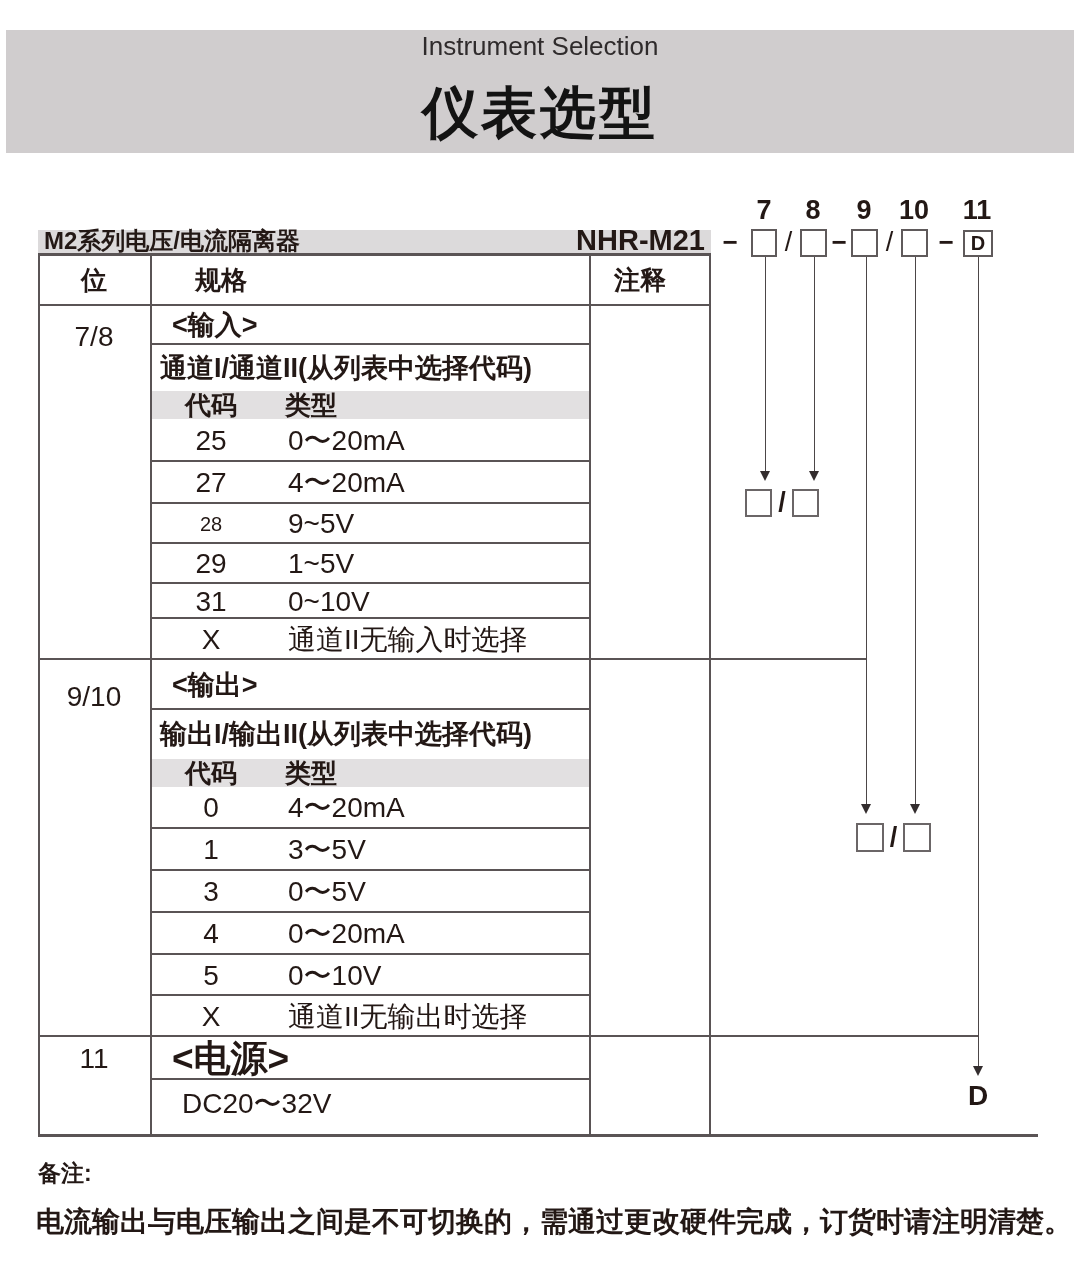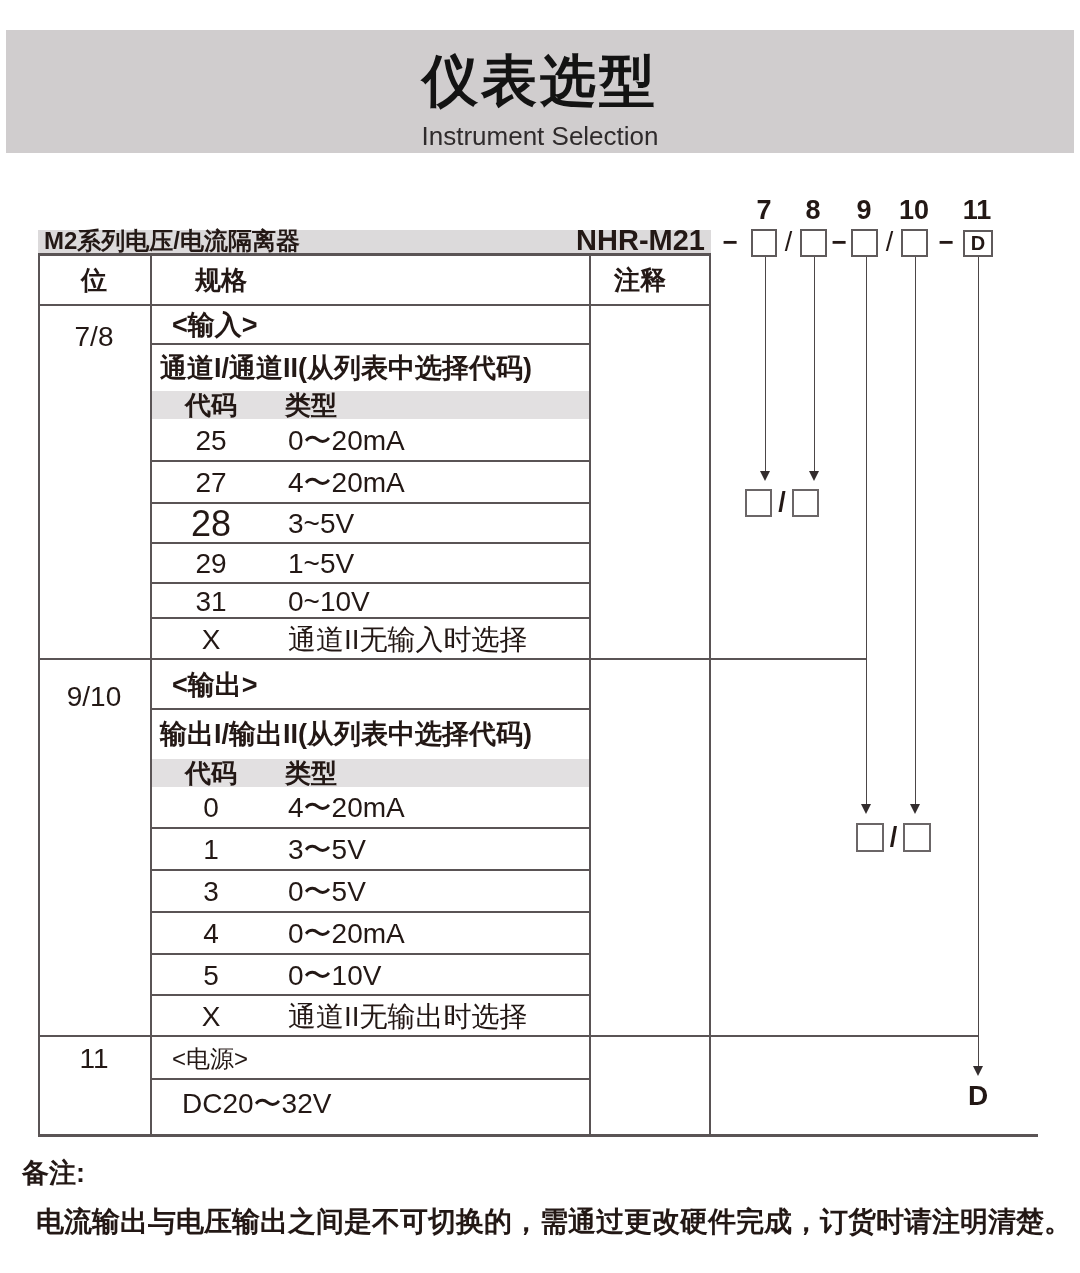--- a/index.html
+++ b/index.html
@@ -17,22 +17,22 @@
   .cbox{position:absolute;background:#fff;border:2px solid #5f5a5b;box-sizing:border-box;}
   .mbox{position:absolute;background:#fff;border:2px solid #6b6667;box-sizing:border-box;}
   .band{position:absolute;background:#e2e0e1;}
 </style>
 </head>
 <body>
 
 <div class="page">
 
   <div class="abs" style="left:6px;top:30px;width:1068px;height:123px;background:#d0cdce;text-align:center;">
+    <div style="margin-top:1px;font-size:26px;font-weight:500;color:#2f2b2c;">Instrument Selection</div>
     <div style="padding-top:14px;font-size:56px;font-weight:700;letter-spacing:3px;color:#131313;">仪表选型</div>
-    <div style="margin-top:1px;font-size:26px;font-weight:500;color:#2f2b2c;">Instrument Selection</div>
   </div>
 
   <div class="abs" style="left:38px;top:230px;width:673px;height:25px;background:#dcdadb;"></div>
   <div class="txt" style="left:44px;top:227px;height:28px;line-height:28px;font-size:24px;font-weight:700;">M2系列电压/电流隔离器</div>
   <div class="txt rt" style="left:440px;top:225px;width:265px;height:30px;line-height:30px;font-size:29px;font-weight:700;">NHR-M21</div>
 
   <div class="txt ctr" style="left:744px;top:194px;width:40px;height:32px;line-height:32px;font-size:27px;font-weight:600;">7</div>
   <div class="txt ctr" style="left:793px;top:194px;width:40px;height:32px;line-height:32px;font-size:27px;font-weight:600;">8</div>
   <div class="txt ctr" style="left:844px;top:194px;width:40px;height:32px;line-height:32px;font-size:27px;font-weight:600;">9</div>
   <div class="txt ctr" style="left:894px;top:194px;width:40px;height:32px;line-height:32px;font-size:27px;font-weight:600;">10</div>
@@ -85,22 +85,22 @@
   <div class="txt ctr" style="left:38px;top:318px;width:112px;height:38px;line-height:38px;font-size:28px;font-weight:500;">7/8</div>
   <div class="txt" style="left:172px;top:306px;height:38px;line-height:38px;font-size:27px;font-weight:600;">&lt;输入&gt;</div>
   <div class="txt" style="left:160px;top:345px;height:46px;line-height:46px;font-size:27px;font-weight:600;">通道I/通道II(从列表中选择代码)</div>
   <div class="txt ctr" style="left:180px;top:391px;width:62px;height:28px;line-height:28px;font-size:26px;font-weight:600;">代码</div>
   <div class="txt" style="left:285px;top:391px;height:28px;line-height:28px;font-size:26px;font-weight:600;">类型</div>
 
   <div class="txt ctr" style="left:180px;top:419px;width:62px;height:43px;line-height:43px;font-size:28px;font-weight:500;">25</div>
   <div class="txt" style="left:288px;top:419px;height:43px;line-height:43px;font-size:28px;font-weight:500;">0〜20mA</div>
   <div class="txt ctr" style="left:180px;top:462px;width:62px;height:57px;line-height:42px;font-size:28px;font-weight:500;">27</div>
   <div class="txt" style="left:288px;top:462px;height:42px;line-height:42px;font-size:28px;font-weight:500;">4〜20mA</div>
-  <div class="txt ctr" style="left:180px;top:504px;width:62px;height:40px;line-height:40px;font-size:36px;font-weight:500;">28</div>
-  <div class="txt" style="left:288px;top:504px;height:40px;line-height:40px;font-size:28px;font-weight:500;">3~5V</div>
+  <div class="txt ctr" style="left:180px;top:504px;width:62px;height:40px;line-height:40px;font-size:20px;font-weight:500;">28</div>
+  <div class="txt" style="left:288px;top:504px;height:40px;line-height:40px;font-size:28px;font-weight:500;">9~5V</div>
   <div class="txt ctr" style="left:180px;top:544px;width:62px;height:40px;line-height:40px;font-size:28px;font-weight:500;">29</div>
   <div class="txt" style="left:288px;top:544px;height:40px;line-height:40px;font-size:28px;font-weight:500;">1~5V</div>
   <div class="txt ctr" style="left:180px;top:584px;width:62px;height:35px;line-height:35px;font-size:28px;font-weight:500;">31</div>
   <div class="txt" style="left:288px;top:584px;height:35px;line-height:35px;font-size:28px;font-weight:500;">0~10V</div>
   <div class="txt ctr" style="left:180px;top:619px;width:62px;height:41px;line-height:41px;font-size:28px;font-weight:500;">X</div>
   <div class="txt" style="left:288px;top:619px;height:30px;line-height:41px;font-size:28px;font-weight:500;">通道II无输入时选择</div>
 
   <div class="txt ctr" style="left:38px;top:660px;width:112px;height:50px;line-height:50px;font-size:28px;font-weight:500;margin-top:12px;">9/10</div>
   <div class="txt" style="left:172px;top:660px;height:50px;line-height:50px;font-size:27px;font-weight:600;">&lt;输出&gt;</div>
   <div class="txt" style="left:160px;top:710px;height:49px;line-height:49px;font-size:27px;font-weight:600;">输出I/输出II(从列表中选择代码)</div>
@@ -114,21 +114,21 @@
   <div class="txt ctr" style="left:180px;top:871px;width:62px;height:42px;line-height:42px;font-size:28px;font-weight:500;">3</div>
   <div class="txt" style="left:288px;top:871px;height:42px;line-height:42px;font-size:28px;font-weight:500;">0〜5V</div>
   <div class="txt ctr" style="left:180px;top:913px;width:62px;height:42px;line-height:42px;font-size:28px;font-weight:500;">4</div>
   <div class="txt" style="left:288px;top:913px;height:42px;line-height:42px;font-size:28px;font-weight:500;">0〜20mA</div>
   <div class="txt ctr" style="left:180px;top:955px;width:62px;height:41px;line-height:41px;font-size:28px;font-weight:500;">5</div>
   <div class="txt" style="left:288px;top:955px;height:41px;line-height:41px;font-size:28px;font-weight:500;">0〜10V</div>
   <div class="txt ctr" style="left:180px;top:996px;width:62px;height:41px;line-height:41px;font-size:28px;font-weight:500;">X</div>
   <div class="txt" style="left:288px;top:996px;height:41px;line-height:41px;font-size:28px;font-weight:500;">通道II无输出时选择</div>
 
   <div class="txt ctr" style="left:38px;top:1037px;width:112px;height:43px;line-height:43px;font-size:28px;font-weight:500;">11</div>
-  <div class="txt" style="left:172px;top:1037px;height:55px;line-height:43px;font-size:24px;font-weight:400;">&lt;电源&gt;</div>
+  <div class="txt" style="left:172px;top:1037px;height:55px;line-height:43px;font-size:37px;font-weight:700;">&lt;电源&gt;</div>
   <div class="txt" style="left:182px;top:1080px;height:47px;line-height:47px;font-size:28px;font-weight:500;">DC20〜32V</div>
 
   <div class="dline" style="left:765px;top:257px;height:214px;"></div>
   <div class="dline" style="left:814px;top:257px;height:214px;"></div>
   <div class="dline" style="left:866px;top:257px;height:547px;"></div>
   <div class="dline" style="left:915px;top:257px;height:547px;"></div>
   <div class="dline" style="left:978px;top:257px;height:809px;"></div>
 
   <div class="arrow" style="left:760px;top:471px;"></div>
   <div class="arrow" style="left:809px;top:471px;"></div>
@@ -139,16 +139,16 @@
   <div class="mbox" style="left:745px;top:489px;width:27px;height:28px;"></div>
   <div class="txt ctr" style="left:772px;top:486px;width:20px;height:32px;line-height:32px;font-size:27px;font-weight:600;">/</div>
   <div class="mbox" style="left:792px;top:489px;width:27px;height:28px;"></div>
 
   <div class="mbox" style="left:856px;top:823px;width:28px;height:29px;"></div>
   <div class="txt ctr" style="left:884px;top:820px;width:19px;height:34px;line-height:34px;font-size:27px;font-weight:600;">/</div>
   <div class="mbox" style="left:903px;top:823px;width:28px;height:29px;"></div>
 
   <div class="txt ctr" style="left:963px;top:1080px;width:30px;height:32px;line-height:32px;font-size:28px;font-weight:700;">D</div>
 
-  <div class="txt" style="left:22px;top:1156px;height:34px;line-height:34px;font-size:27px;font-weight:700;">备注:</div>
+  <div class="txt" style="left:38px;top:1156px;height:34px;line-height:34px;font-size:23px;font-weight:700;">备注:</div>
   <div class="txt" style="left:36px;top:1203px;height:38px;line-height:38px;font-size:28px;font-weight:700;">电流输出与电压输出之间是不可切换的，需通过更改硬件完成，订货时请注明清楚。</div>
 
 </div>
 
 </body></html>

